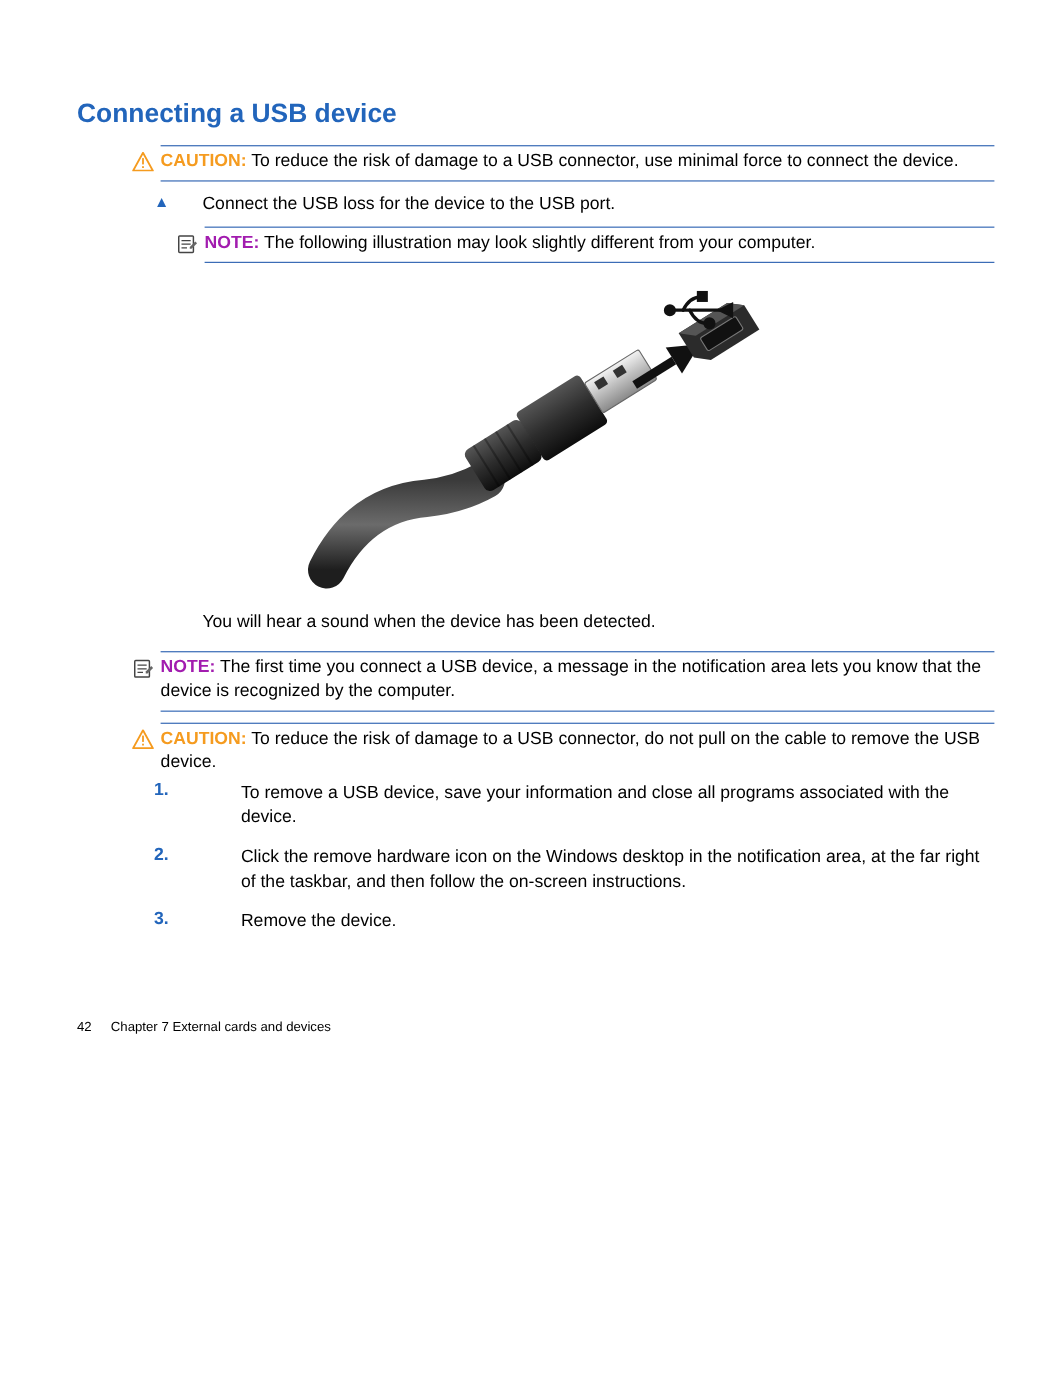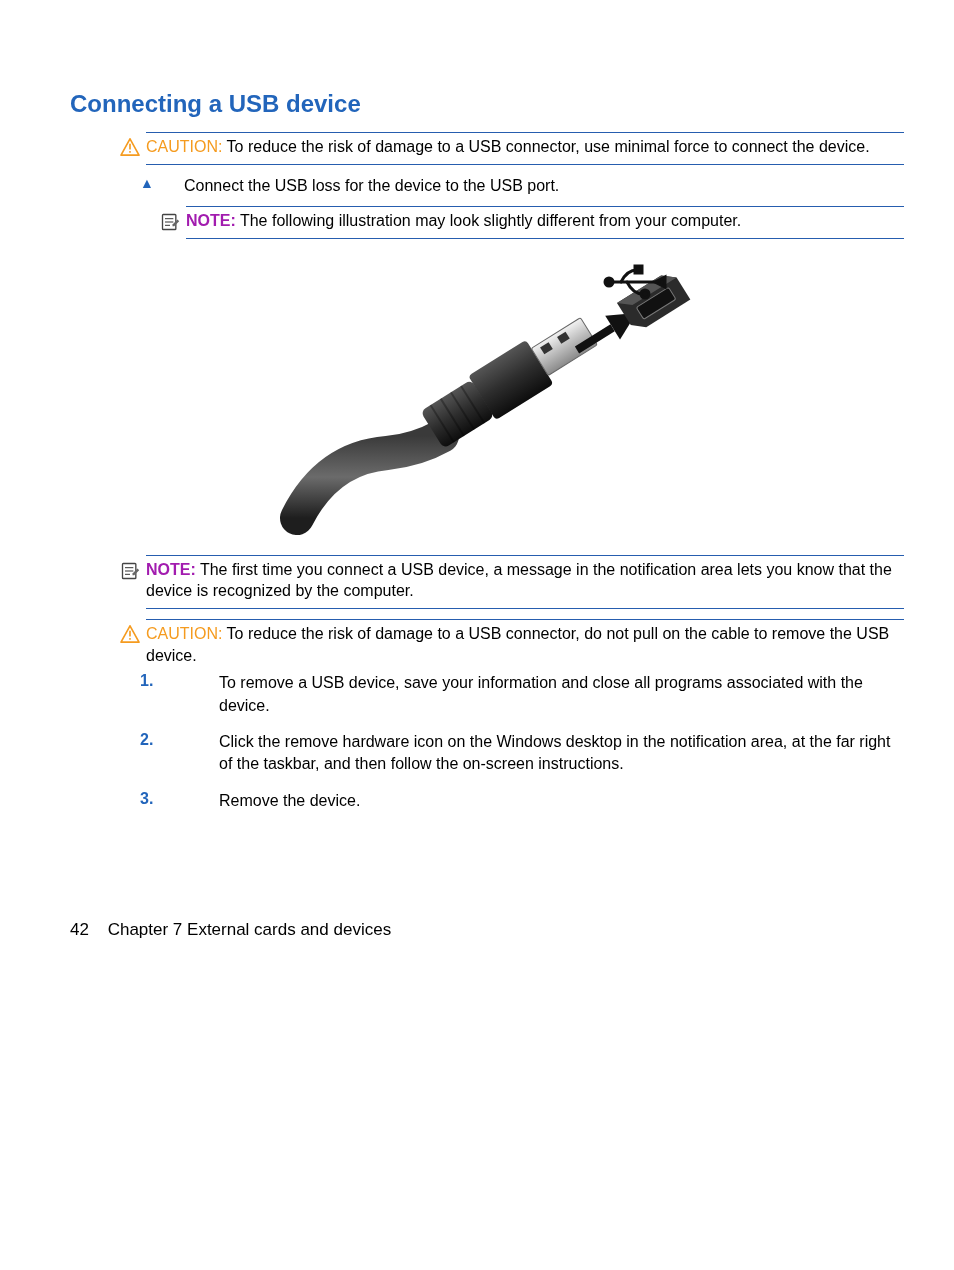--- a/index.html
+++ b/index.html
@@ -43,21 +43,21 @@
   .warn-icon, .note-icon {
     width: 22px;
     flex: 0 0 22px;
     margin-top: 6px;
     margin-right: 4px;
   }
   .warn-icon svg { width: 20px; height: 18px; }
   .note-icon svg { width: 20px; height: 20px; }
   .label-caution {
     color: #f59b1f;
-    font-weight: normal;
+    font-weight: bold;
   }
   .label-note {
     color: #a21caf;
     font-weight: bold;
   }
   .step-line {
     display: flex;
     align-items: flex-start;
     margin: 10px 0 10px 70px;
   }
@@ -89,21 +89,21 @@
   .ol-step .num {
     color: #2265bb;
     font-weight: bold;
     flex: 0 0 44px;
   }
   .ol-step .txt { flex:1; line-height:1.4;margin-left:35px; }
   .footer {
     position: absolute;
     bottom: 52px;
     left: 70px;
-    font-size: 17px;
+    font-size: 12px;
   }
   .footer .pgnum { margin-right: 14px; }
 </style>
 </head>
 <body>
 
 <div class="page">
 
   <h2 class="section-heading">Connecting a USB device</h2>
 
@@ -195,20 +195,21 @@
         <circle cx="2" cy="14" r="4"></circle>
         <path d="M48 14 L58 9 L58 19 Z"></path>
         <path d="M14 14 Q 20 2 30 2" fill="none"></path>
         <rect x="28" y="-2" width="7" height="7"></rect>
         <path d="M20 14 Q 26 26 36 26" fill="none"></path>
         <circle cx="38" cy="26" r="4"></circle>
       </g>
     </svg>
   </div>
 
+  <p class="para-plain">You will hear a sound when the device has been detected.</p>
 
   <div class="note-block indent-1">
     <span class="note-icon">
       <svg viewBox="0 0 24 24">
           <rect x="3" y="3" width="16" height="18" rx="1" fill="none" stroke="#444" stroke-width="1.6"></rect>
           <line x1="6" y1="8" x2="16" y2="8" stroke="#444" stroke-width="1.3"></line>
           <line x1="6" y1="12" x2="16" y2="12" stroke="#444" stroke-width="1.3"></line>
           <line x1="6" y1="16" x2="12" y2="16" stroke="#444" stroke-width="1.3"></line>
           <path d="M15 15 L21 9 L23 11 L17 17 L15 17 Z" fill="#666"></path>
         </svg>

